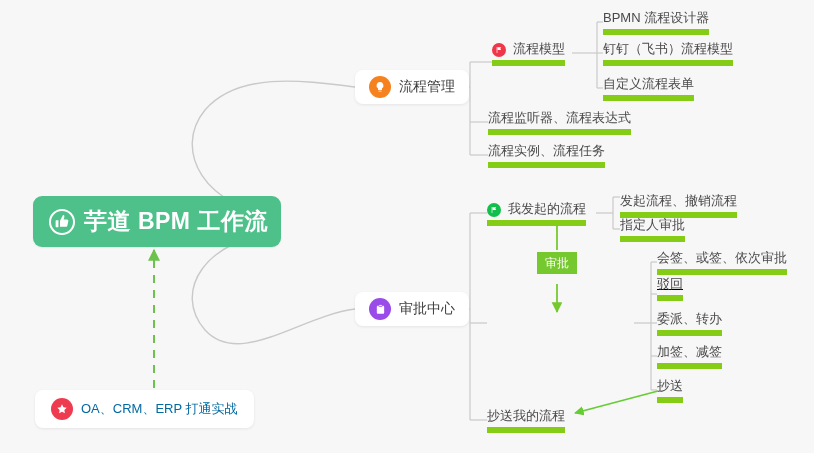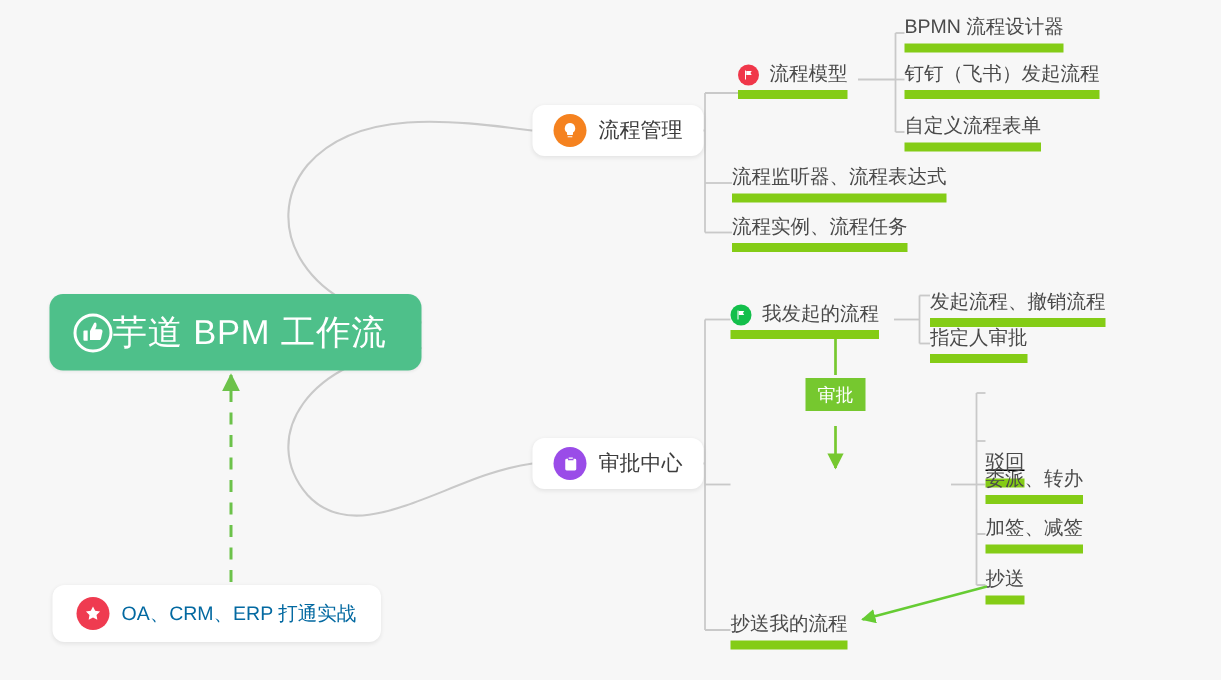--- a/index.html
+++ b/index.html
@@ -41,22 +41,23 @@
     display: flex;
     align-items: center;
     padding-left: 16px;
     box-sizing: border-box;
     box-shadow: 0 1px 2px rgba(0,0,0,0.06);
   }
   .root-label {
     color: #ffffff;
     font-size: 23px;
     letter-spacing: 0.5px;
+    margin-left: 9px;
     white-space: nowrap;
-    font-weight: 400;
+    font-weight: 700;
   }
 
   
   .card-node {
     position: absolute;
     background: #ffffff;
     border-radius: 8px;
     display: flex;
     align-items: center;
     padding: 0 14px;
@@ -217,21 +218,21 @@
           <path d="M7.5 4h11l-2.6 4 2.6 4h-11z"></path>
       </svg>
     </span>
     <span class="leaf-label">流程模型</span>
   </div>
 
   <div class="leaf-node" style="left:603px; top:9px; height:26px;">
     <span class="leaf-label">BPMN 流程设计器</span>
   </div>
   <div class="leaf-node" style="left:603px; top:40px; height:26px;">
-    <span class="leaf-label">钉钉（飞书）发起流程</span>
+    <span class="leaf-label">钉钉（飞书）流程模型</span>
   </div>
   <div class="leaf-node" style="left:603px; top:75px; height:26px;">
     <span class="leaf-label">自定义流程表单</span>
   </div>
 
   <div class="leaf-node" style="left:488px; top:109px; height:26px;">
     <span class="leaf-label">流程监听器、流程表达式</span>
   </div>
   <div class="leaf-node" style="left:488px; top:142px; height:26px;">
     <span class="leaf-label">流程实例、流程任务</span>
@@ -257,21 +258,24 @@
     <span class="leaf-label">我发起的流程</span>
   </div>
   <div class="leaf-node" style="left:620px; top:184px; height:26px;margin-top:8px;">
     <span class="leaf-label">发起流程、撤销流程</span>
   </div>
   <div class="leaf-node" style="left:620px; top:216px; height:26px;">
     <span class="leaf-label">指定人审批</span>
   </div>
 
 
-  <div class="leaf-node" style="left:657px; top:299px; height:26px;text-decoration:underline;">
+  <div class="leaf-node" style="left:657px; top:249px; height:26px;">
+    <span class="leaf-label">会签、或签、依次审批</span>
+  </div>
+  <div class="leaf-node" style="left:657px; top:275px; height:26px;text-decoration:underline;">
     <span class="leaf-label">驳回</span>
   </div>
   <div class="leaf-node" style="left:657px; top:310px; height:26px;">
     <span class="leaf-label">委派、转办</span>
   </div>
   <div class="leaf-node" style="left:657px; top:343px; height:26px;">
     <span class="leaf-label">加签、减签</span>
   </div>
   <div class="leaf-node" style="left:657px; top:377px; height:26px;">
     <span class="leaf-label">抄送</span>

